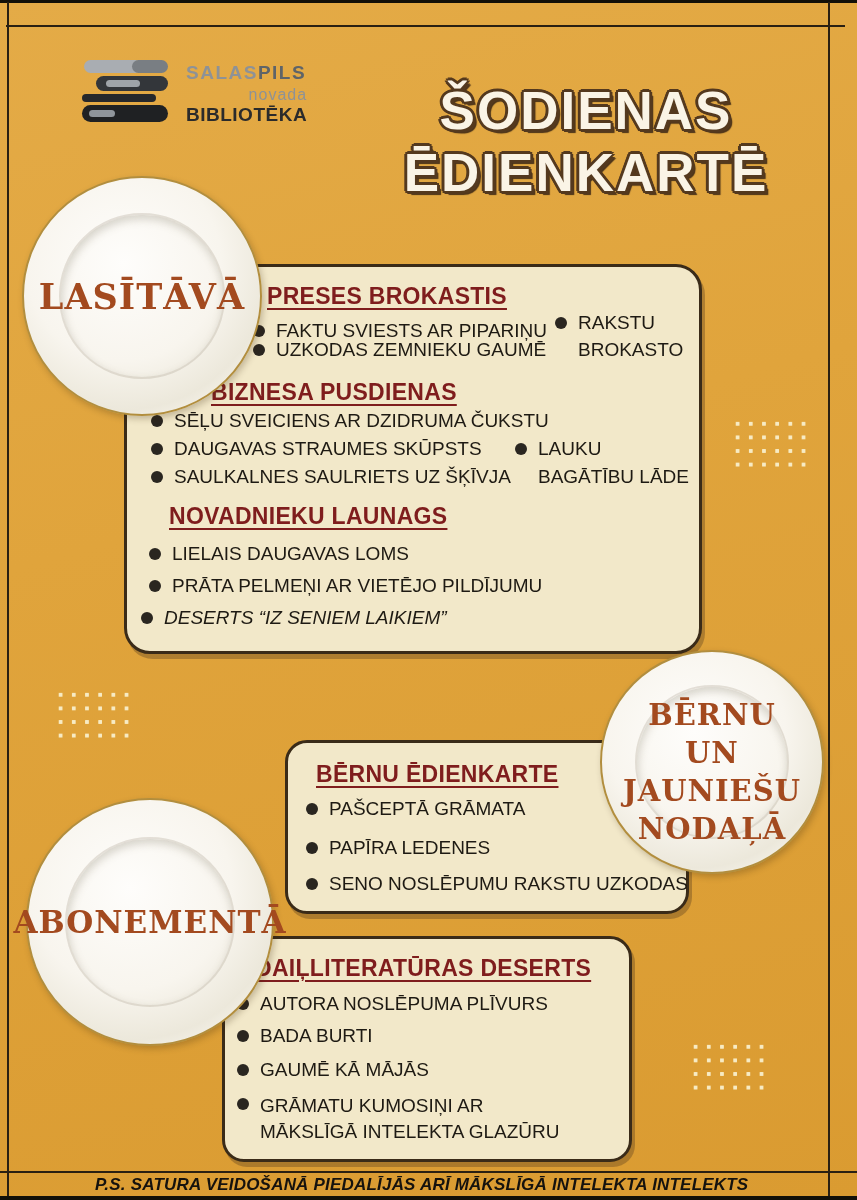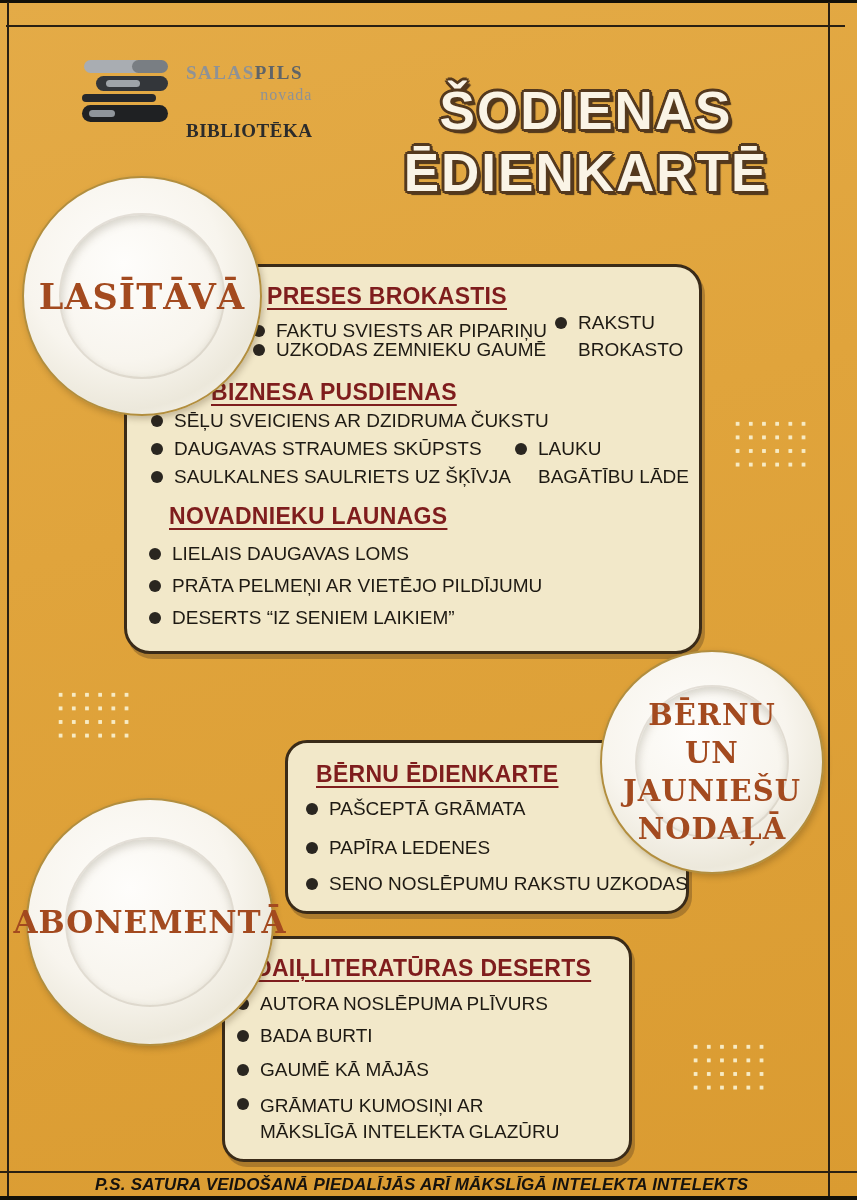--- a/index.html
+++ b/index.html
@@ -5,26 +5,26 @@
   html,body{margin:0;padding:0;background:#888;}
   .poster{
     position:relative;width:857px;height:1200px;overflow:hidden;
     background:linear-gradient(165deg,#E4AB47 0%,#E0A43C 40%,#DA9B31 100%);
     font-family:"Liberation Sans",sans-serif;
   }
   
   .edge{position:absolute;background:#121008;}
   .fl{position:absolute;background:#2A2012;}
   
-  .logo{position:absolute;left:76px;top:58px;display:flex;align-items:flex-start;gap:10px;font-family:Liberation Serif, serif;}
+  .logo{position:absolute;left:76px;top:58px;display:flex;align-items:flex-start;gap:10px;}
   .logo-text{display:flex;flex-direction:column;line-height:1.15;padding-top:4px;}
   .lg1{font-size:19px;letter-spacing:1.5px;font-weight:700;color:#8E9296;}
   .lg1 b{color:#5F6468;font-weight:800;}
   .lg2{font-size:16px;color:#8E9296;letter-spacing:1px;margin-top:2px;text-align:right;}
-  .lg3{font-size:19px;font-weight:800;color:#2B2B2B;letter-spacing:.5px;margin-top:16px;}
+  .lg3{font-size:19px;font-weight:800;color:#2B2B2B;letter-spacing:.5px;margin-top:0;}
   
   .title{
     position:absolute;left:368px;top:80px;width:436px;text-align:center;
     font-size:53px;line-height:62px;font-weight:800;letter-spacing:2px;color:#FAF4E6;
     text-shadow:-3px 0 0 #54391E,3px 0 0 #54391E,0 -3px 0 #54391E,0 3px 0 #54391E,
       -2px -2px 0 #54391E,2px -2px 0 #54391E,-2px 2px 0 #54391E,3px 3px 0 #54391E,4px 4px 1px #4A3218;
   }
   
   .menu-box{
     position:absolute;background:#F2E8C9;border:3px solid #3A2B18;border-radius:26px;
@@ -150,21 +150,21 @@
 
     <div class="sec-head" style="left:42px;top:236px;">NOVADNIEKU LAUNAGS</div>
     <div class="row" style="left:22px;top:276px;">
       <span class="dot"></span>
       <span>LIELAIS DAUGAVAS LOMS</span>
     </div>
     <div class="row" style="left:22px;top:308px;">
       <span class="dot"></span>
       <span>PRĀTA PELMEŅI AR VIETĒJO PILDĪJUMU</span>
     </div>
-    <div class="row" style="left:22px;top:340px;">
+    <div class="row" style="left:14px;top:340px;font-style:italic;">
       <span class="dot"></span>
       <span>DESERTS “IZ SENIEM LAIKIEM”</span>
     </div>
   </div>
 
   <div class="menu-box" style="left:285px;top:740px;width:398px;height:168px;border-radius:22px;">
     <div class="sec-head" style="left:28px;top:18px;">BĒRNU ĒDIENKARTE</div>
     <div class="row" style="left:18px;top:55px;">
       <span class="dot"></span>
       <span>PAŠCEPTĀ GRĀMATA</span>

